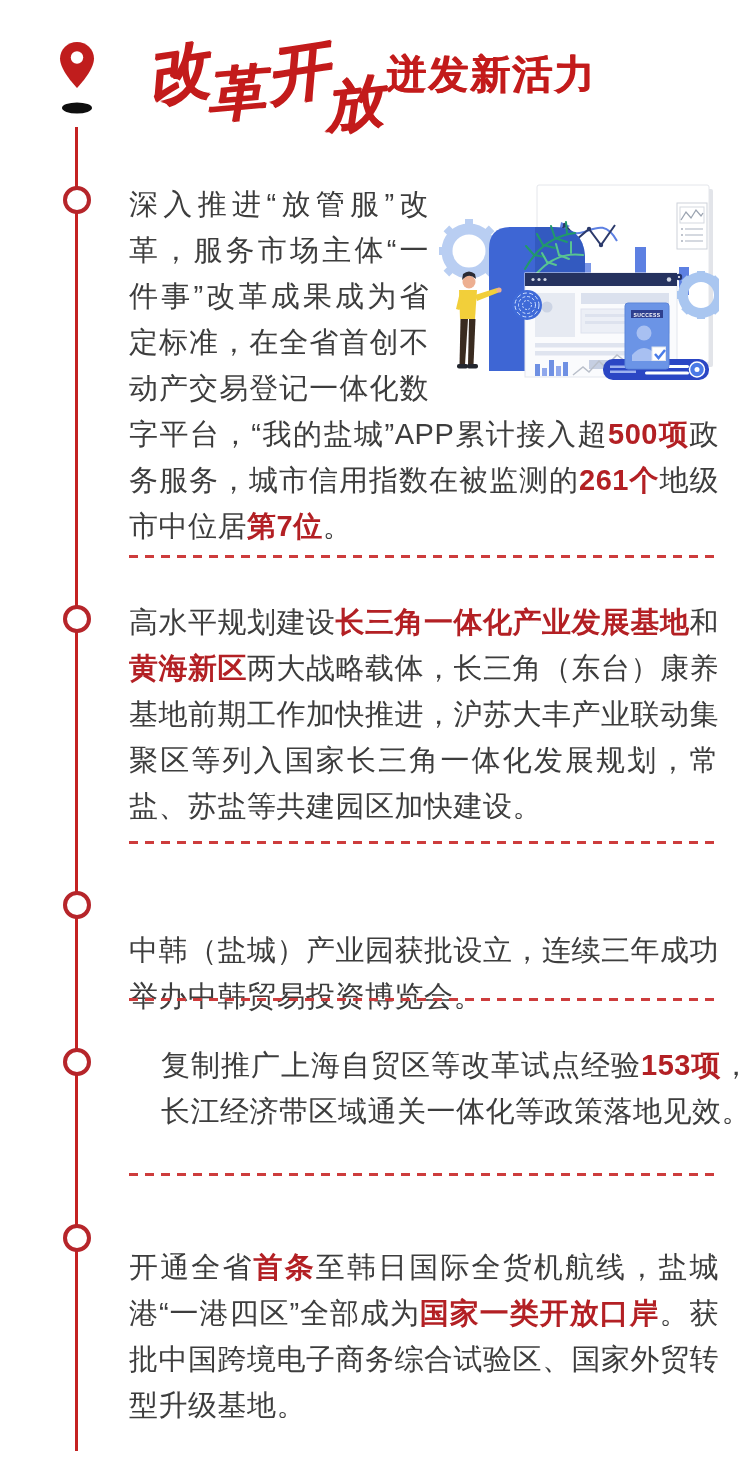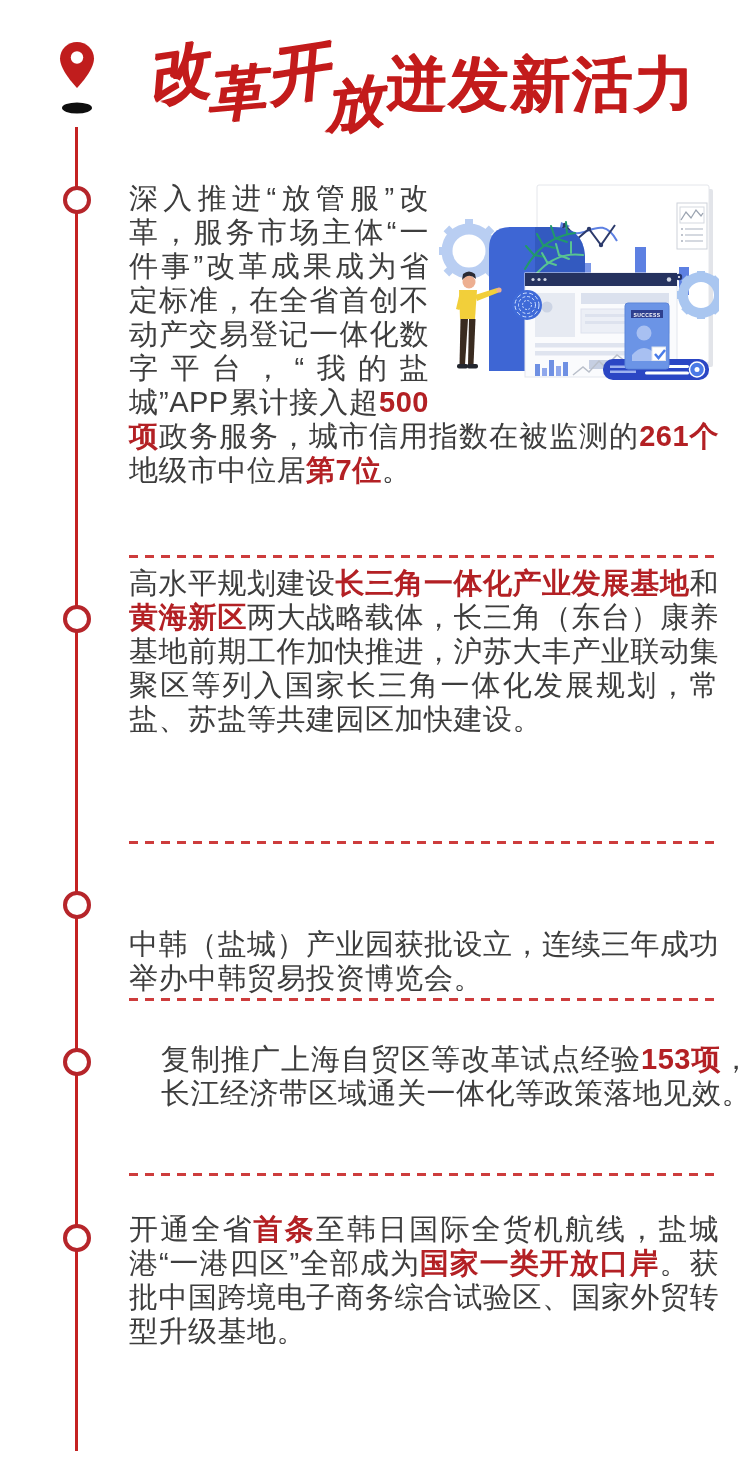--- a/index.html
+++ b/index.html
@@ -16,35 +16,35 @@
     position:absolute;color:var(--accent);
     font-family:"DejaVu Serif",serif;font-weight:700;font-style:italic;
     font-size:62px;line-height:1;text-shadow:1px 1px 0 var(--accent);
   }
   .sc1{left:146px;top:42px;transform:rotate(-9deg);}
   .sc2{left:206px;top:64px;transform:rotate(-5deg);font-size:58px;}
   .sc3{left:266px;top:42px;transform:rotate(-9deg);}
   .sc4{left:324px;top:74px;transform:rotate(-6deg);font-size:58px;}
   .title-bold{
     position:absolute;left:386px;top:52px;color:var(--accent);
-    font-size:60px;font-weight:800;letter-spacing:2px;line-height:1.1;
+    font-size:40px;font-weight:800;letter-spacing:2px;line-height:1.1;
     text-shadow:1px 0 0 var(--accent);white-space:nowrap;
   }
 
   
   .tline{position:absolute;left:75px;top:127px;width:3px;height:1324px;background:var(--line);z-index:1;}
   .node{position:absolute;left:63px;width:20px;height:20px;border:4px solid var(--node_stroke);
         border-radius:50%;background:#fff;z-index:2;}
   .n1{top:186px;} .n2{top:605px;} .n3{top:891px;} .n4{top:1048px;} .n5{top:1224px;}
 
   
   .sec{position:absolute;left:129px;width:590px;margin:0;
-       font-size:29px;line-height:34px;letter-spacing:.5px;color:var(--body);
+       font-size:29px;line-height:46px;letter-spacing:.5px;color:var(--body);
        text-align:justify;text-justify:inter-character;z-index:3;}
-  .s1{top:181px;} .s2{top:566px;} .s3{top:885px;margin-top:42px;} .s4{top:1042px;margin-left:32px;} .s5{top:1212px;}
+  .s1{top:181px;} .s2{top:599px;} .s3{top:885px;margin-top:42px;} .s4{top:1042px;margin-left:32px;} .s5{top:1244px;}
   .sec .em{color:var(--em);font-weight:700;}
 
   .illu{float:right;width:280px;height:212px;margin:2px 0 8px 10px;}
   .illu svg{display:block;width:280px;height:212px;}
 
   .dash{position:absolute;left:129px;width:590px;height:3px;z-index:3;
         background:repeating-linear-gradient(90deg,var(--dash) 0 9px,transparent 9px 16px);}
   .d1{top:555px;} .d2{top:841px;} .d3{top:998px;} .d4{top:1173px;}
 </style>
 </head>

